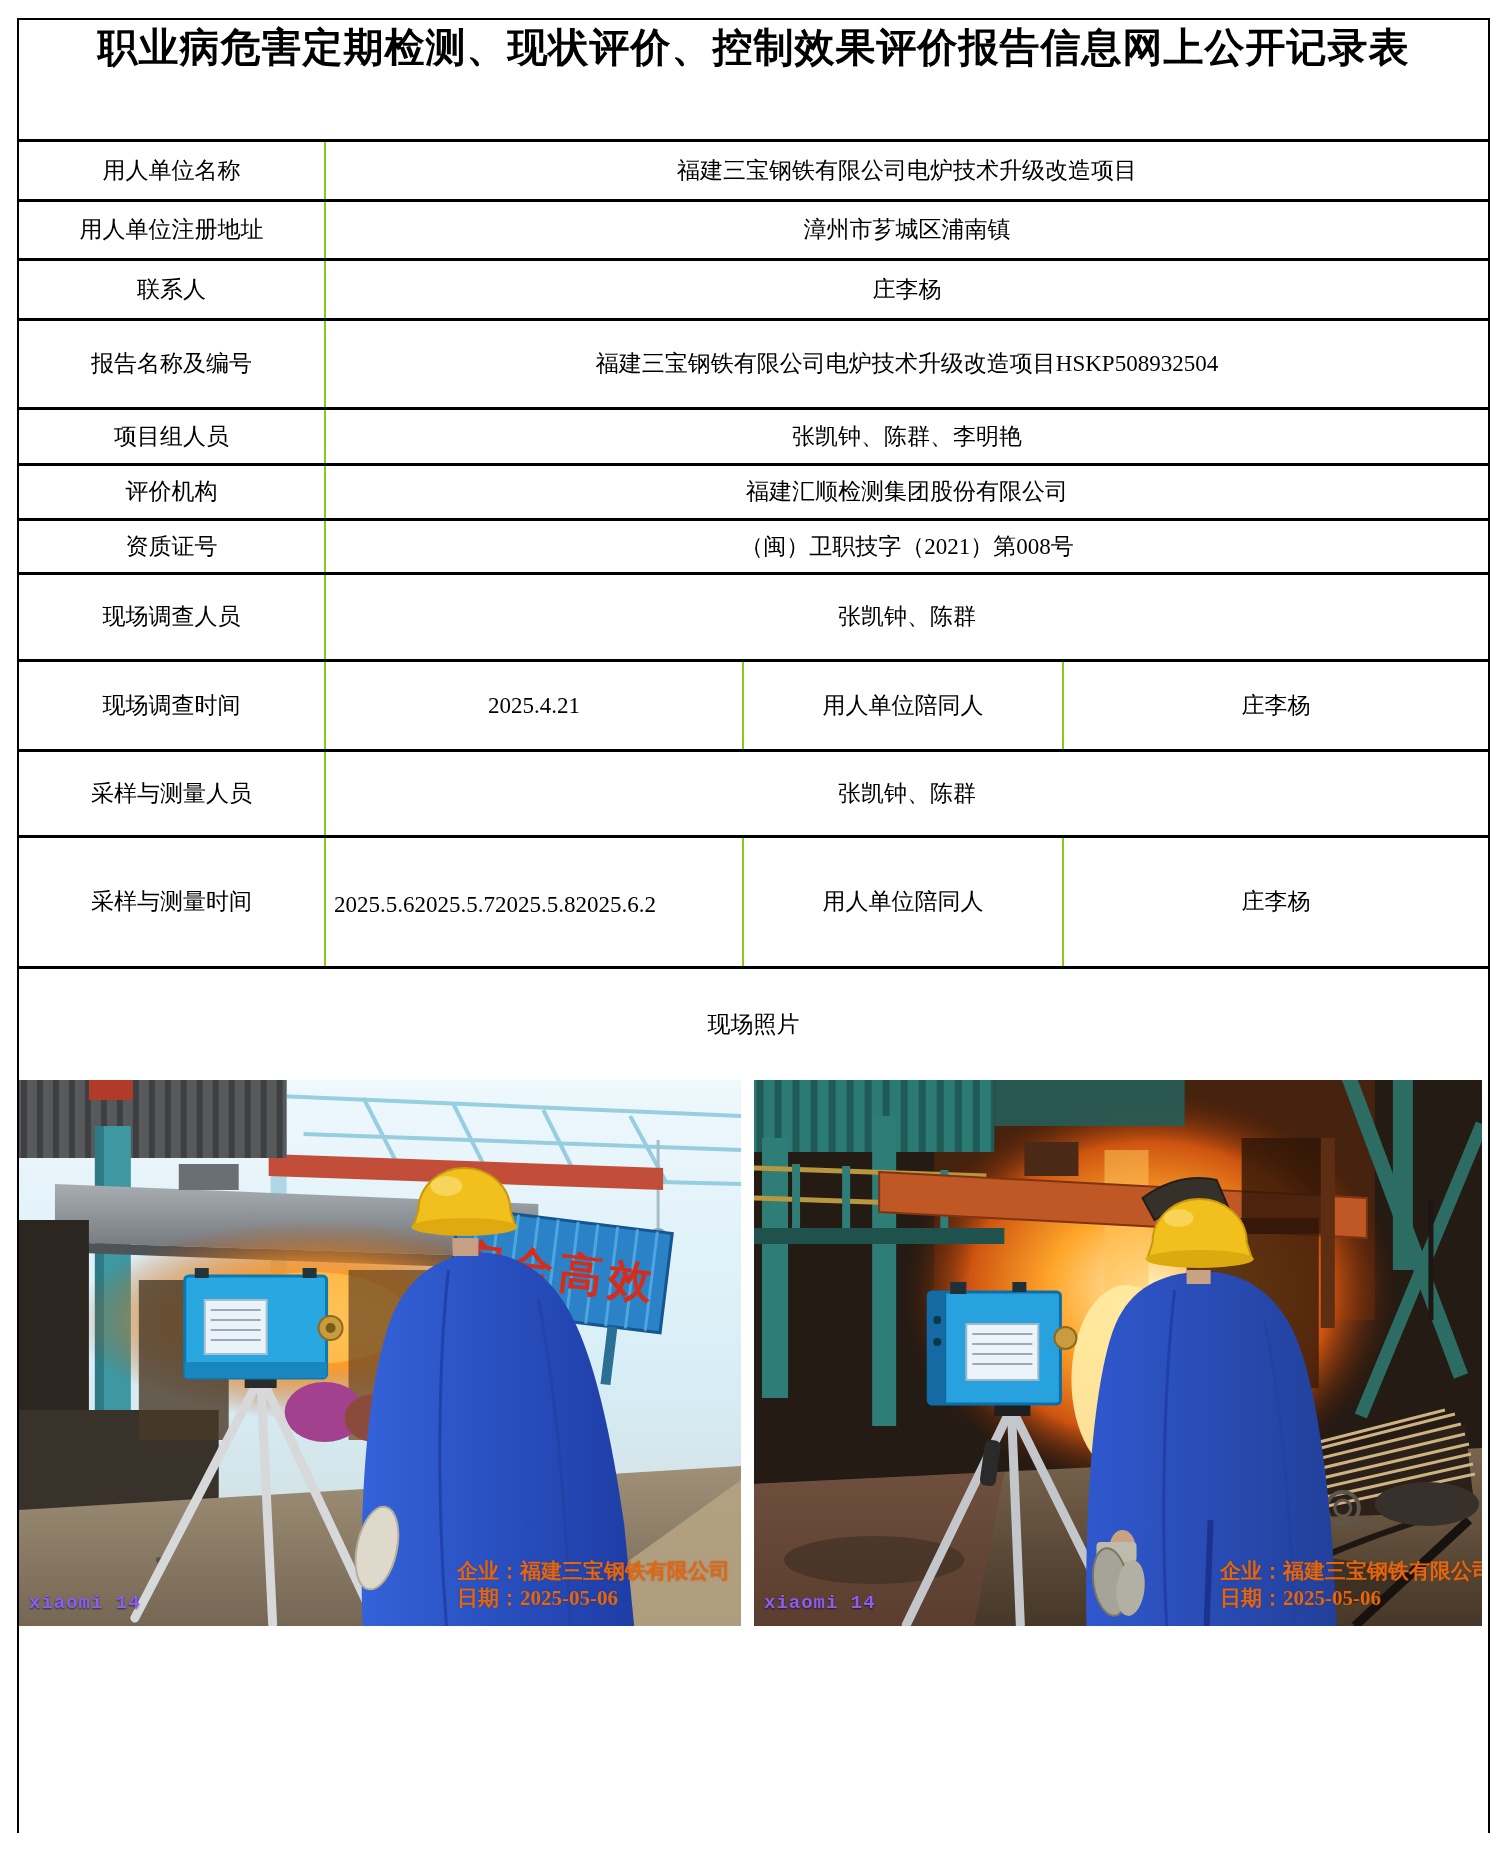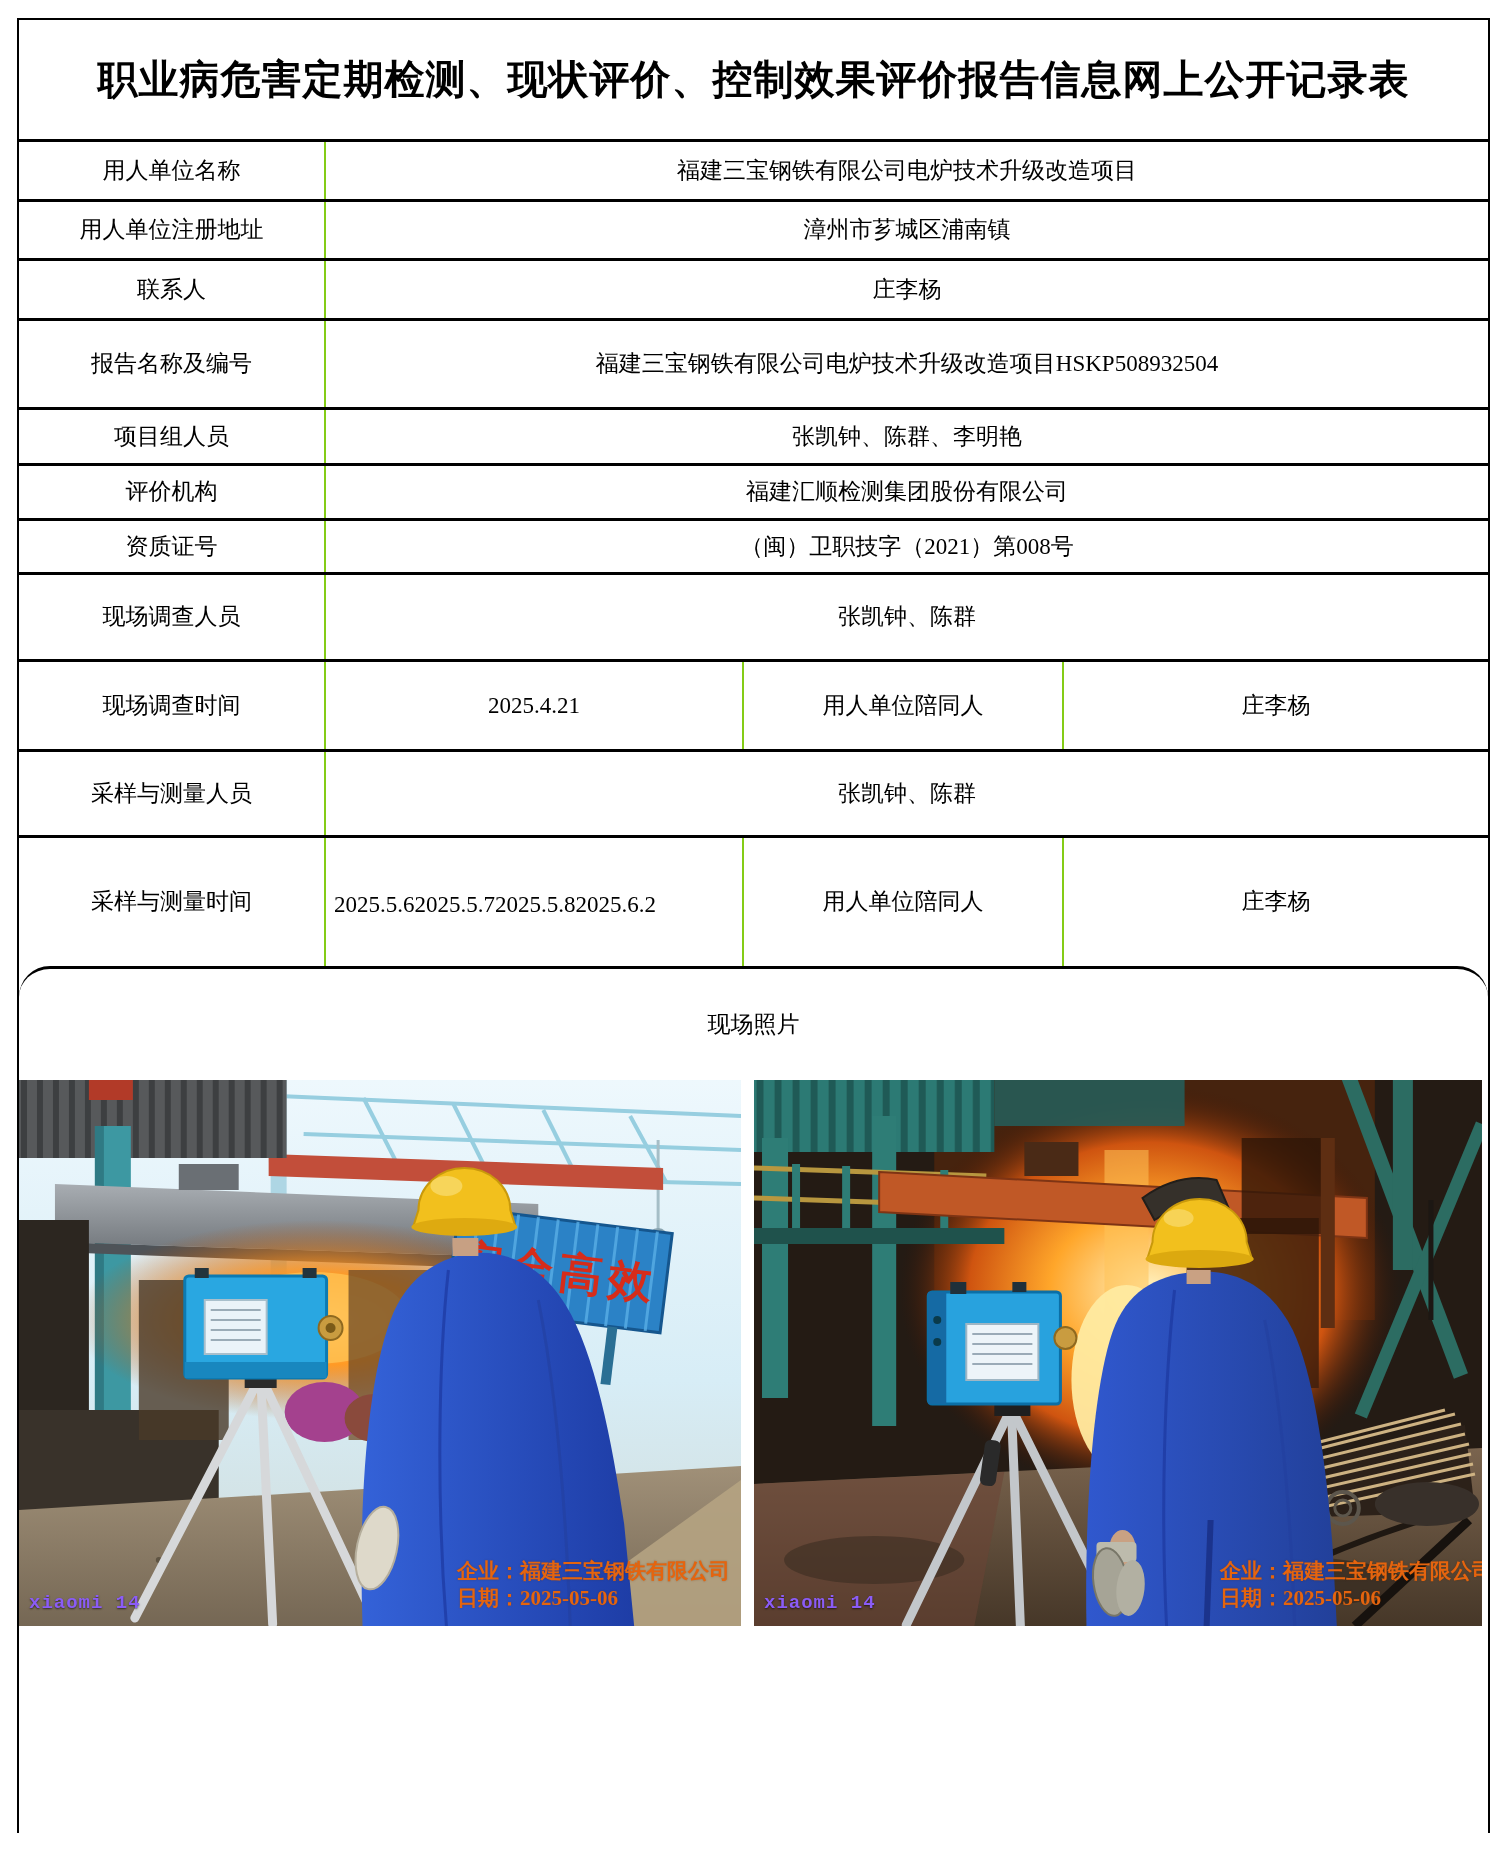--- a/index.html
+++ b/index.html
@@ -1,25 +1,25 @@
 <!DOCTYPE html>
 <html><head>
 <meta charset="utf-8">
 <style>
   html,body{margin:0;padding:0;background:#ffffff;}
   .page{position:relative;width:1502px;height:1850px;background:#ffffff;overflow:hidden;
         font-family:"Liberation Serif","DejaVu Serif",serif;color:#000;}
   .doc-table{position:absolute;left:17px;top:18px;width:1473px;height:1815px;
              border:2px solid #000;box-sizing:border-box;background:#fff;}
-  .title-row{height:119px;display:flex;align-items:center;justify-content:center;box-sizing:border-box;}
+  .title-row{height:119px;display:flex;align-items:flex-start;justify-content:center;box-sizing:border-box;}
   .doc-title{font-size:40px;font-weight:700;letter-spacing:1px;white-space:nowrap;}
   .trow{display:grid;border-top:3px solid #000;box-sizing:border-box;}
   .cols2{grid-template-columns:305px 1fr;}
   .cols4{grid-template-columns:305px 418px 320px 1fr;}
-  .cols1{grid-template-columns:1fr;border-radius:31px;}
+  .cols1{grid-template-columns:1fr;}
   .h60{height:60px}.h59{height:59px}.h89{height:89px}.h56{height:56px}.h55{height:55px}
   .h54{height:54px}.h87{height:87px}.h90{height:90px}.h86{height:86px}.h131{height:131px}.h114{height:114px}
   .cell{display:flex;align-items:center;justify-content:center;box-sizing:border-box;
         font-size:23px;line-height:1.3;text-align:center;padding:2px 8px;overflow:hidden;}
   .cell + .cell{border-left:2px solid #84cc16;}
   .dates-cell{justify-content:flex-start;padding-top:6px;line-height:31px;}
   .photo-area{position:relative;height:753px;background:#fff;}
   .photo{position:absolute;top:0;height:546px;overflow:hidden;background:#222;}
   .photo-left{left:0;width:722px;}
   .photo-right{left:735px;width:728px;}

